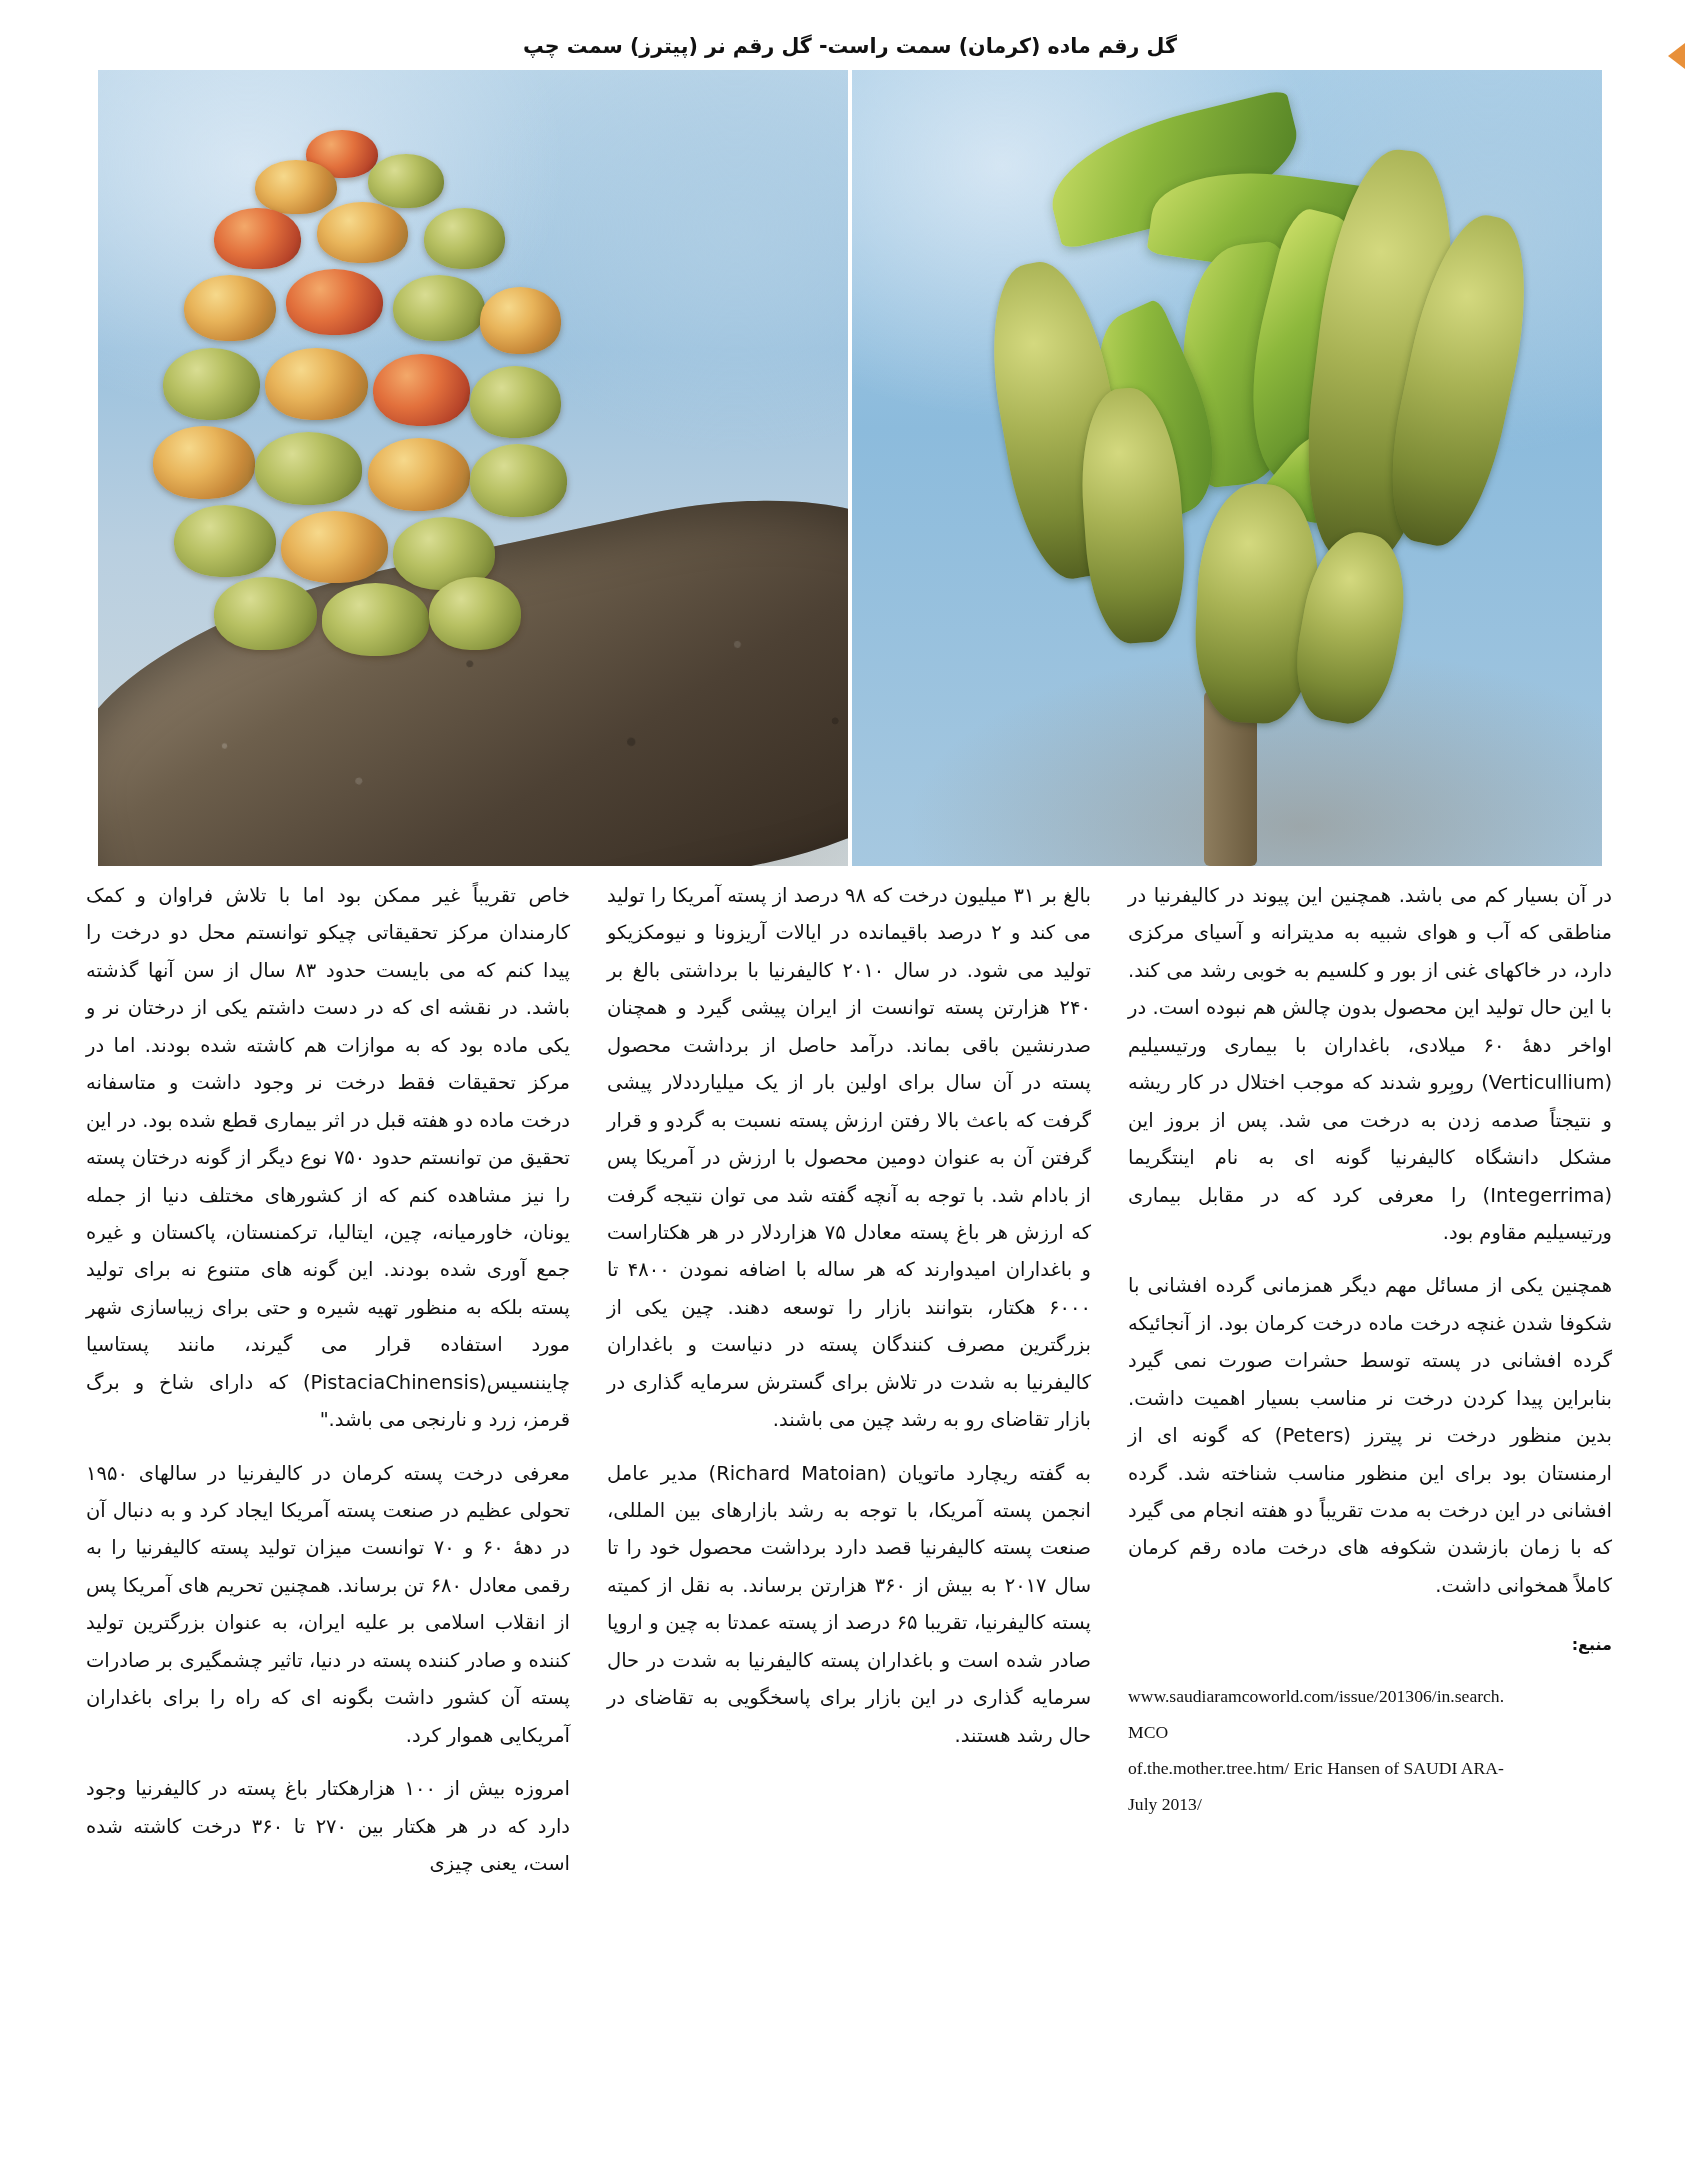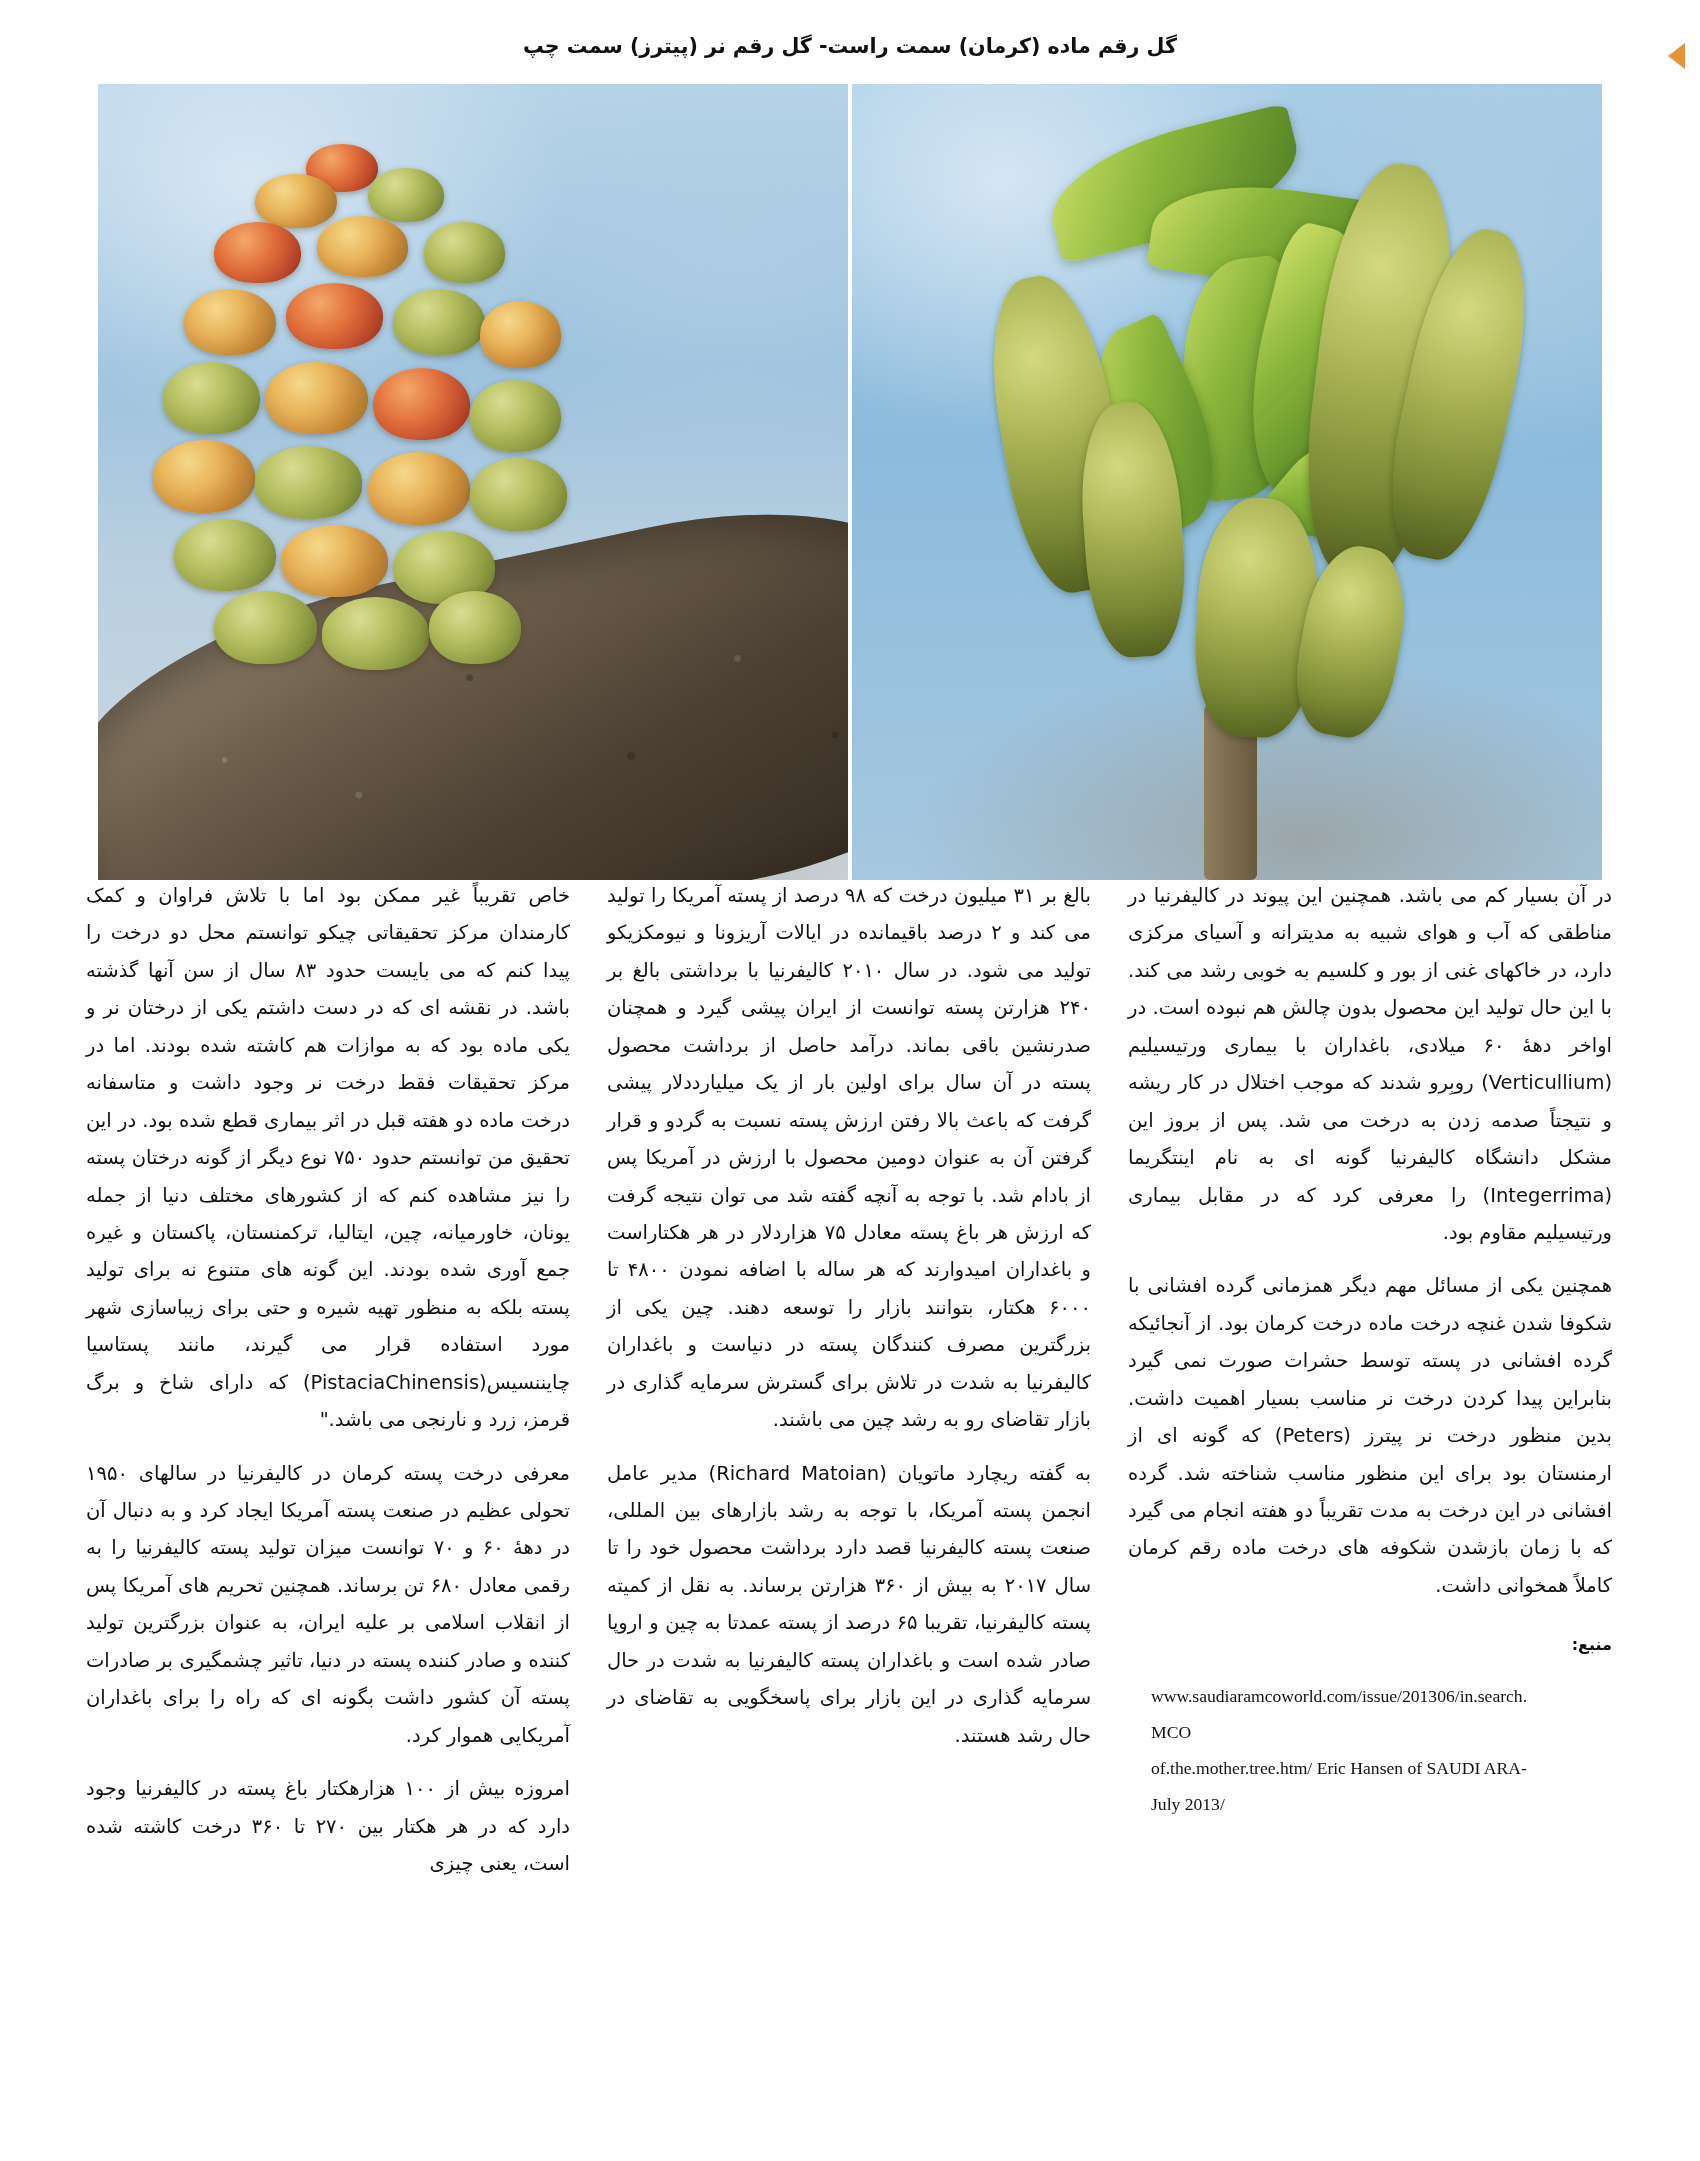--- a/index.html
+++ b/index.html
@@ -40,21 +40,21 @@
     left: 98px;
     width: 1504px;
   }
   .figure-caption {
     direction: rtl;
     text-align: center;
     font-size: 20.6px;
     font-weight: bold;
     color: #111;
     line-height: 1.5;
-    padding-bottom: 22px;
+    padding-bottom: 8px;
     letter-spacing: 0;
   }
   .photo-row {
     display: flex;
     width: 100%;
     height: 796px;
     gap: 3.1px;
   }
   .photo {
     position: relative;
@@ -175,21 +175,21 @@
   }
   .src-lines {
     direction: ltr;
     text-align: left;
     font-family: "Liberation Serif", "DejaVu Serif", serif;
     font-size: 17.6px;
     line-height: 2.05;
     margin-top: 17px;
     color: #111;
   }
-  .src-lines div { white-space: nowrap; margin-left: 23px; }
+  .src-lines div { white-space: nowrap; }
 </style>
 </head>
 <body>
 
 <div class="page">
 
   <div class="corner-marker"></div>
 
   <div class="figure-block">
     <div class="figure-caption">گل رقم ماده (کرمان) سمت راست- گل رقم نر (پیترز) سمت چپ</div>

